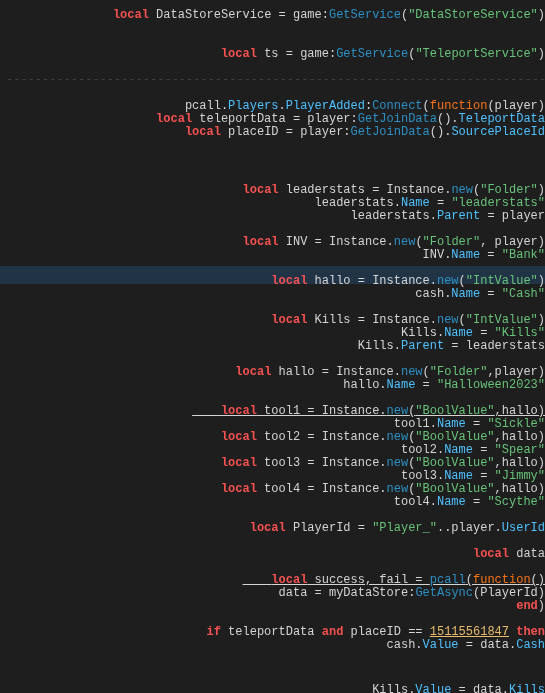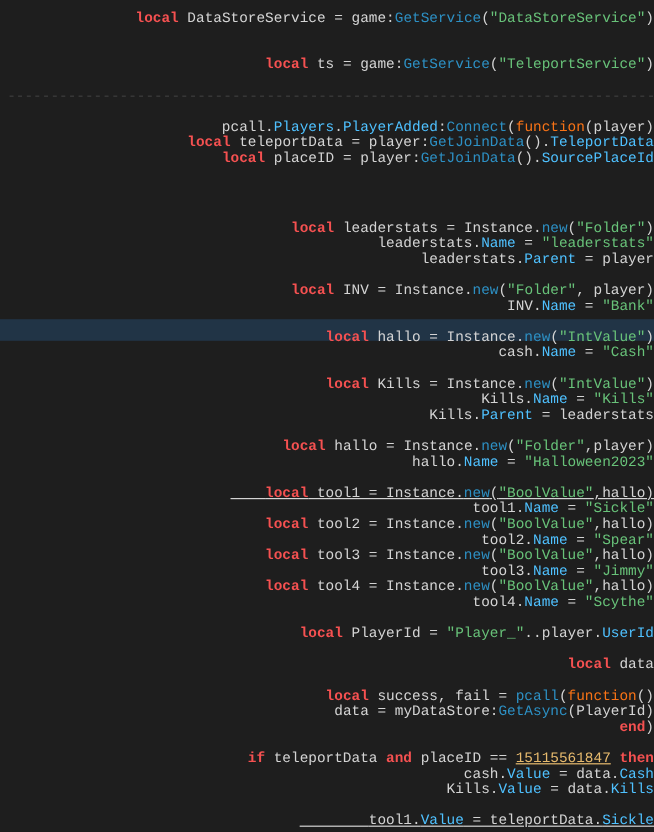--- a/index.html
+++ b/index.html
@@ -77,22 +77,22 @@
     <pre style="height: 13px;">    <span class="pl">tool2.</span><span class="prop">Name</span><span class="pl"> = </span><span class="str">"Spear"</span></pre>
     <pre style="height: 13px;">    <span class="kw">local</span><span class="pl"> tool3 = Instance.</span><span class="fn">new</span><span class="pl">(</span><span class="str">"BoolValue"</span><span class="pl">,hallo)</span></pre>
     <pre style="height: 13px;">    <span class="pl">tool3.</span><span class="prop">Name</span><span class="pl"> = </span><span class="str">"Jimmy"</span></pre>
     <pre style="height: 13px;">    <span class="kw">local</span><span class="pl"> tool4 = Instance.</span><span class="fn">new</span><span class="pl">(</span><span class="str">"BoolValue"</span><span class="pl">,hallo)</span></pre>
     <pre style="height: 13px;">    <span class="pl">tool4.</span><span class="prop">Name</span><span class="pl"> = </span><span class="str">"Scythe"</span></pre>
     <pre style="height: 13px;"> </pre>
     <pre style="height: 13px;">    <span class="kw">local</span><span class="pl"> PlayerId = </span><span class="str">"Player_"</span><span class="pl">..player.</span><span class="prop">UserId</span></pre>
     <pre style="height: 13px;"> </pre>
     <pre style="height: 13px;">    <span class="kw">local</span><span class="pl"> data</span></pre>
     <pre style="height: 13px;"> </pre>
-    <pre style="height: 13px;">    <span class="kw">local</span><span class="pl"> success, fail = </span><span class="fn">pcall</span><span class="pl">(</span><span class="kw2">function</span><span class="pl">()</span></pre>
+    <pre style="height: 13px; text-decoration: underline;">    <span class="kw">local</span><span class="pl"> success, fail = </span><span class="fn">pcall</span><span class="pl">(</span><span class="kw2">function</span><span class="pl">()</span></pre>
     <pre style="height: 13px;">        <span class="pl">data = myDataStore:</span><span class="fn">GetAsync</span><span class="pl">(PlayerId)</span></pre>
     <pre style="height: 13px;">    <span class="kw">end</span><span class="pl">)</span></pre>
     <pre style="height: 13px;"> </pre>
     <pre style="height: 13px;">    <span class="kw">if</span><span class="pl"> teleportData </span><span class="kw">and</span><span class="pl"> placeID == </span><span class="num">15115561847</span><span class="pl"> </span><span class="kw">then</span></pre>
     <pre style="height: 13px;">        <span class="pl">cash.</span><span class="prop">Value</span><span class="pl"> = data.</span><span class="prop">Cash</span></pre>
-    <pre style="height: 13px;">        <span class="pl">Kills.</span><span class="prop">Value</span><span class="pl"> = data.</span><span class="prop">Kills</span></pre>
+    <pre style="height: 13px; margin-top: 32px;">        <span class="pl">Kills.</span><span class="prop">Value</span><span class="pl"> = data.</span><span class="prop">Kills</span></pre>
     <pre style="height: 13px;"> </pre>
     <pre style="height: 13px; text-decoration: underline;">        <span class="pl">tool1.</span><span class="prop">Value</span><span class="pl"> = teleportData.</span><span class="prop">Sickle</span></pre>
   </div>
 
 </body></html>

